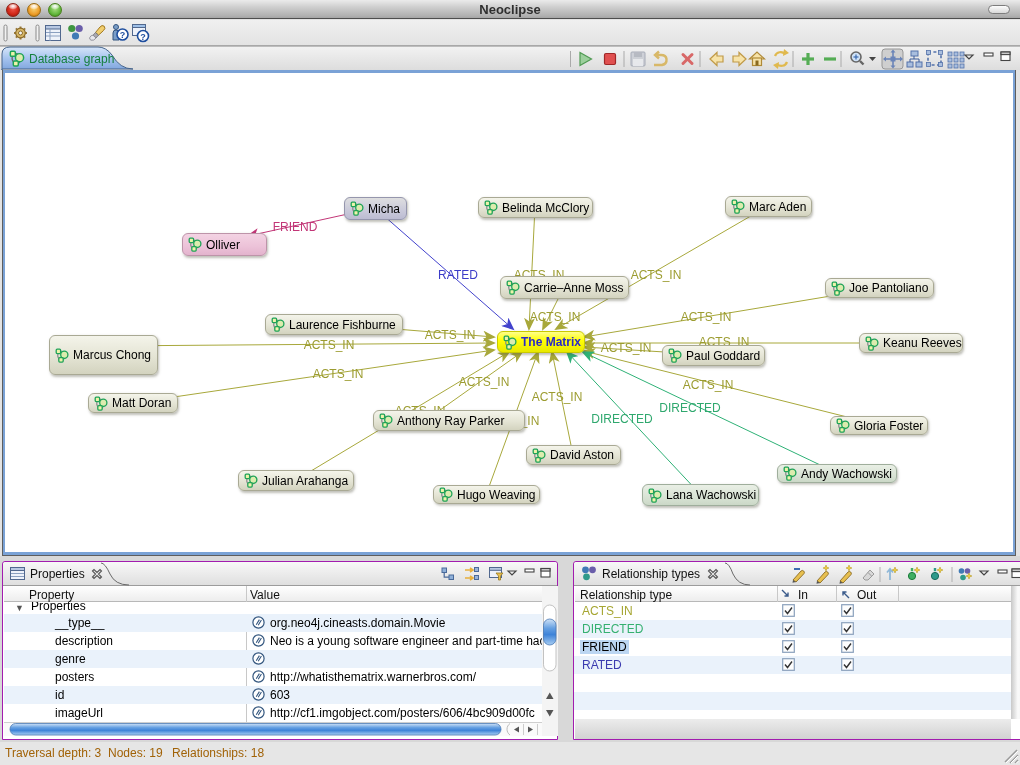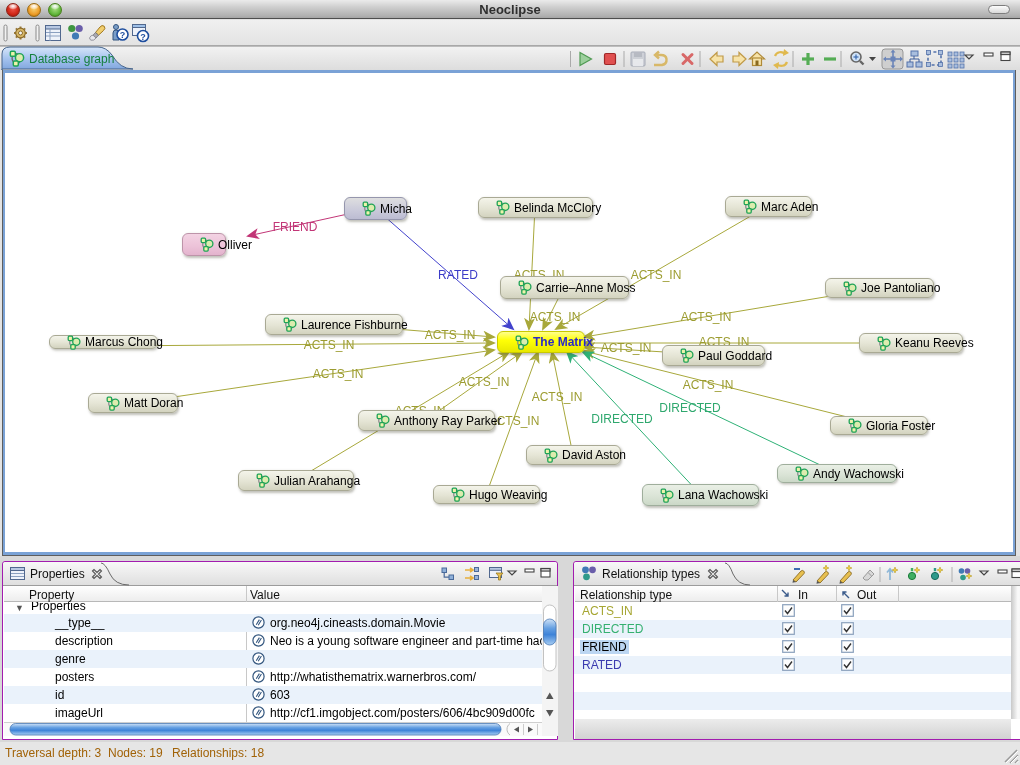--- a/index.html
+++ b/index.html
@@ -34,21 +34,21 @@
   #gcanvas { left:5px; top:73px; width:1008px; height:479px; background:#ffffff; }
 
   
   #dbtab { left:2px; top:46px; width:130px; height:24px; }
   #dbtab .txt { left:27px; top:6px; font-size:12px; color:#15803d; }
 
   
   .node { position:absolute; border-radius:6px; border:1px solid #a9a994;
     background:linear-gradient(#f4f4ea, #e4e4d4 55%, #d3d3bf);
     box-shadow:1px 1.5px 2.5px rgba(90,90,70,0.38);
-    display:flex; align-items:center; font-size:12px; color:#000; padding-left:17px; z-index:5; }
+    display:flex; align-items:center; font-size:12px; color:#000; padding-left:5px; z-index:5; }
   .node span { margin-left:3px; white-space:nowrap; }
   .node.lav { background:linear-gradient(#dededf,#c9c9da 60%,#bcbcd2); border-color:#9596ad; }
   .node.pink { background:linear-gradient(#f3d3e3,#ecc2d8 60%,#e3b3cd); border-color:#bd94a9; }
   .node.green { background:linear-gradient(#e9efe5,#d9e3d5 60%,#cbd8c7); border-color:#9fae9c; }
   .node.matrix { background:linear-gradient(#ffff8c,#ffff05 42%,#e8e800); border-color:#c9c900; color:#2a2ac5;font-weight:bold; }
 
   
   #panelband { left:0; top:556px; width:1020px; height:186px; background:#d8d8d8; }
   .panel { background:#fff; border:1px solid #a21caf; border-radius:3px 3px 0 0; }
   #pprops { left:2px; top:561px; width:556px; height:179px; }
@@ -318,21 +318,21 @@
       <svg width="15" height="15" viewBox="0 0 15 15" style="position:static;flex:none">
 <path d="M3.5,5 Q1.5,8 4.5,11.5" fill="none" stroke="#8a8a8a" stroke-width="1.2"></path>
 <path d="M10,9.5 Q8.5,12.5 6,12" fill="none" stroke="#8a8a8a" stroke-width="1.2"></path>
 <path d="M5.5,3.5 Q7,3 8,4" fill="none" stroke="#8a8a8a" stroke-width="1.2"></path>
 <circle cx="9.3" cy="6.8" r="3.6" fill="#dcecae" stroke="#1ea357" stroke-width="1.3"></circle>
 <rect x="1.2" y="1.2" width="4.4" height="4.4" rx="1" fill="#eef3ab" stroke="#1ea357" stroke-width="1.3"></rect>
 <rect x="3.8" y="9.7" width="4.4" height="4.4" rx="1" fill="#eef3ab" stroke="#1ea357" stroke-width="1.3"></rect>
 </svg>
       <span>Micha</span>
     </div>
-<div class="node pink" style="left:182px;top:233px;width:44px;height:23px">
+<div class="node pink" style="left:182px;top:233px;width:85px;height:23px">
       <svg width="15" height="15" viewBox="0 0 15 15" style="position:static;flex:none">
 <path d="M3.5,5 Q1.5,8 4.5,11.5" fill="none" stroke="#8a8a8a" stroke-width="1.2"></path>
 <path d="M10,9.5 Q8.5,12.5 6,12" fill="none" stroke="#8a8a8a" stroke-width="1.2"></path>
 <path d="M5.5,3.5 Q7,3 8,4" fill="none" stroke="#8a8a8a" stroke-width="1.2"></path>
 <circle cx="9.3" cy="6.8" r="3.6" fill="#dcecae" stroke="#1ea357" stroke-width="1.3"></circle>
 <rect x="1.2" y="1.2" width="4.4" height="4.4" rx="1" fill="#eef3ab" stroke="#1ea357" stroke-width="1.3"></rect>
 <rect x="3.8" y="9.7" width="4.4" height="4.4" rx="1" fill="#eef3ab" stroke="#1ea357" stroke-width="1.3"></rect>
 </svg>
       <span>Olliver</span>
     </div>
@@ -384,21 +384,21 @@
       <svg width="15" height="15" viewBox="0 0 15 15" style="position:static;flex:none">
 <path d="M3.5,5 Q1.5,8 4.5,11.5" fill="none" stroke="#8a8a8a" stroke-width="1.2"></path>
 <path d="M10,9.5 Q8.5,12.5 6,12" fill="none" stroke="#8a8a8a" stroke-width="1.2"></path>
 <path d="M5.5,3.5 Q7,3 8,4" fill="none" stroke="#8a8a8a" stroke-width="1.2"></path>
 <circle cx="9.3" cy="6.8" r="3.6" fill="#dcecae" stroke="#1ea357" stroke-width="1.3"></circle>
 <rect x="1.2" y="1.2" width="4.4" height="4.4" rx="1" fill="#eef3ab" stroke="#1ea357" stroke-width="1.3"></rect>
 <rect x="3.8" y="9.7" width="4.4" height="4.4" rx="1" fill="#eef3ab" stroke="#1ea357" stroke-width="1.3"></rect>
 </svg>
       <span>Laurence Fishburne</span>
     </div>
-<div class="node" style="left:49px;top:335px;width:109px;height:14px">
+<div class="node" style="left:49px;top:335px;width:109px;height:40px">
       <svg width="15" height="15" viewBox="0 0 15 15" style="position:static;flex:none">
 <path d="M3.5,5 Q1.5,8 4.5,11.5" fill="none" stroke="#8a8a8a" stroke-width="1.2"></path>
 <path d="M10,9.5 Q8.5,12.5 6,12" fill="none" stroke="#8a8a8a" stroke-width="1.2"></path>
 <path d="M5.5,3.5 Q7,3 8,4" fill="none" stroke="#8a8a8a" stroke-width="1.2"></path>
 <circle cx="9.3" cy="6.8" r="3.6" fill="#dcecae" stroke="#1ea357" stroke-width="1.3"></circle>
 <rect x="1.2" y="1.2" width="4.4" height="4.4" rx="1" fill="#eef3ab" stroke="#1ea357" stroke-width="1.3"></rect>
 <rect x="3.8" y="9.7" width="4.4" height="4.4" rx="1" fill="#eef3ab" stroke="#1ea357" stroke-width="1.3"></rect>
 </svg>
       <span>Marcus Chong</span>
     </div>
@@ -439,21 +439,21 @@
       <svg width="15" height="15" viewBox="0 0 15 15" style="position:static;flex:none">
 <path d="M3.5,5 Q1.5,8 4.5,11.5" fill="none" stroke="#8a8a8a" stroke-width="1.2"></path>
 <path d="M10,9.5 Q8.5,12.5 6,12" fill="none" stroke="#8a8a8a" stroke-width="1.2"></path>
 <path d="M5.5,3.5 Q7,3 8,4" fill="none" stroke="#8a8a8a" stroke-width="1.2"></path>
 <circle cx="9.3" cy="6.8" r="3.6" fill="#dcecae" stroke="#1ea357" stroke-width="1.3"></circle>
 <rect x="1.2" y="1.2" width="4.4" height="4.4" rx="1" fill="#eef3ab" stroke="#1ea357" stroke-width="1.3"></rect>
 <rect x="3.8" y="9.7" width="4.4" height="4.4" rx="1" fill="#eef3ab" stroke="#1ea357" stroke-width="1.3"></rect>
 </svg>
       <span>Matt Doran</span>
     </div>
-<div class="node" style="left:358px;top:410px;width:137px;height:21px">
+<div class="node" style="left:373px;top:410px;width:152px;height:21px">
       <svg width="15" height="15" viewBox="0 0 15 15" style="position:static;flex:none">
 <path d="M3.5,5 Q1.5,8 4.5,11.5" fill="none" stroke="#8a8a8a" stroke-width="1.2"></path>
 <path d="M10,9.5 Q8.5,12.5 6,12" fill="none" stroke="#8a8a8a" stroke-width="1.2"></path>
 <path d="M5.5,3.5 Q7,3 8,4" fill="none" stroke="#8a8a8a" stroke-width="1.2"></path>
 <circle cx="9.3" cy="6.8" r="3.6" fill="#dcecae" stroke="#1ea357" stroke-width="1.3"></circle>
 <rect x="1.2" y="1.2" width="4.4" height="4.4" rx="1" fill="#eef3ab" stroke="#1ea357" stroke-width="1.3"></rect>
 <rect x="3.8" y="9.7" width="4.4" height="4.4" rx="1" fill="#eef3ab" stroke="#1ea357" stroke-width="1.3"></rect>
 </svg>
       <span>Anthony Ray Parker</span>
     </div>

